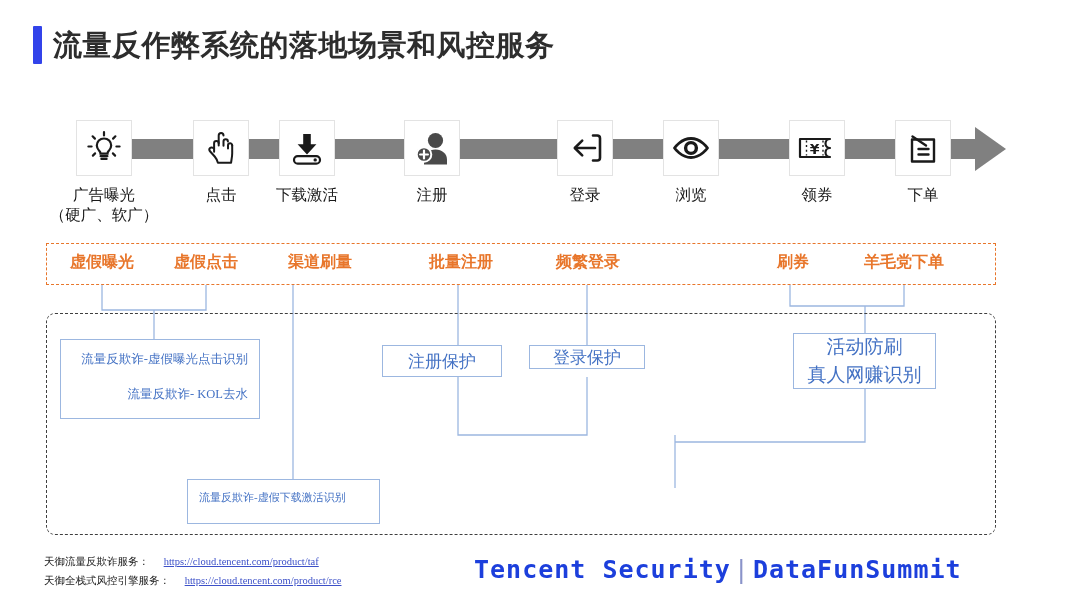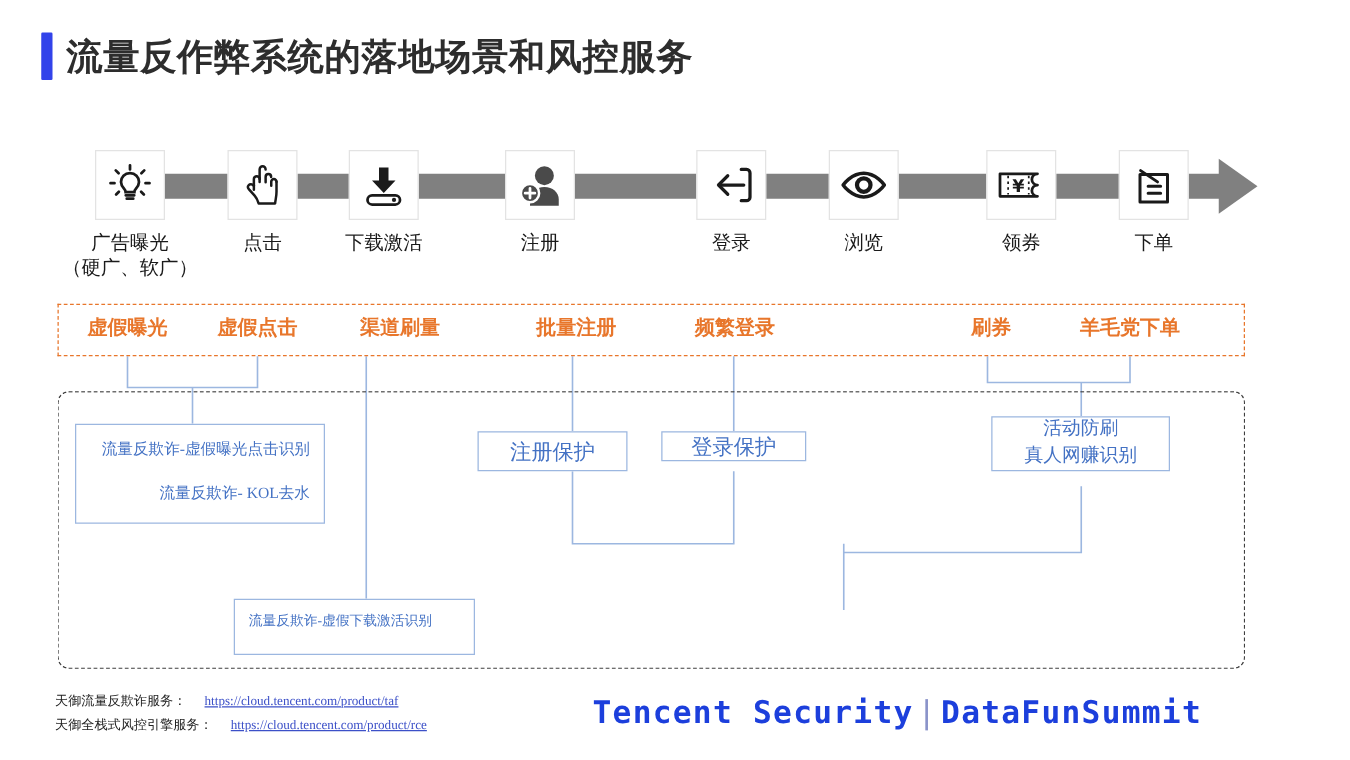--- a/index.html
+++ b/index.html
@@ -60,21 +60,21 @@
     color:#4472C4;font-family:"Liberation Serif","DejaVu Serif",serif;
   }
   .sbox.center{display:flex;flex-direction:column;align-items:center;justify-content:center;text-align:center;}
   .sbox.left{padding:10px 11px;}
   .sbox .ln{display:block;line-height:1.45;}
 
   .b-taf{left:60px;top:339px;width:200px;height:80px;font-size:12.5px;text-align:right;}
   .b-taf .ln2{margin-top:17px;}
   .b-reg{left:382px;top:345px;width:120px;height:32px;font-size:17px;}
   .b-log{left:529px;top:345px;width:116px;height:24px;font-size:17px;}
-  .b-act{left:793px;top:333px;width:143px;height:44px;font-size:15px;line-height:1.42;}
+  .b-act{left:793px;top:333px;width:143px;height:56px;font-size:19px;line-height:1.42;}
   .b-dl{left:187px;top:479px;width:193px;height:45px;font-size:11px;}
   .b-rce{
     left:541px;top:488px;width:267px;height:32px;font-size:17px;
     color:#E8762B;border-color:#9CB7E0;
   }
 
   
   .links{position:absolute;left:0;top:0;width:1080px;height:608px;pointer-events:none;}
 
   
@@ -110,21 +110,21 @@
           <path d="M20 4.2v3.3M8.6 8.3l2.3 2.3M4.4 18.5h3.2M31.4 8.3l-2.3 2.3M35.6 18.5h-3.2M8.9 27.6l2.2-2.2M31.1 27.6l-2.2-2.2"></path>
         </g>
       </svg>
     </div>
     <div class="lbl">
       <span>广告曝光</span><br>
       <span>（硬广、软广）</span>
     </div>
   </div>
 
-  <div class="step" style="left:150px">
+  <div class="step" style="left:161px">
     <div class="ic">
       <svg width="40" height="40" viewBox="0 0 40 40">
         <g stroke="#1a1a1a" stroke-width="2" fill="none" stroke-linecap="round" stroke-linejoin="round">
           <path d="M22.5 7.5c0-1.4-1.1-2.5-2.4-2.5s-2.4 1.1-2.4 2.5v10"></path>
           <path d="M17.7 15.2c0-1.3-1.1-2.3-2.3-2.3s-2.3 1-2.3 2.3v8.6"></path>
           <path d="M26.9 13.5c0-1.3-1-2.3-2.2-2.3s-2.2 1-2.2 2.3v4.2"></path>
           <path d="M31.2 17.4c0-1.2-1-2.2-2.1-2.2s-2.1 1-2.1 2.2v3.1"></path>
           <path d="M13.1 20.6c-1.5-1.5-3.3-1.4-4.2-.4-.9 1-.6 2.3.3 3.3l4.5 5c1.3 1.5 2.6 4.3 3.2 6.2h13.2c.3-3.2 1.1-5.6 1.1-9.4v-7.9"></path>
         </g>
       </svg>

